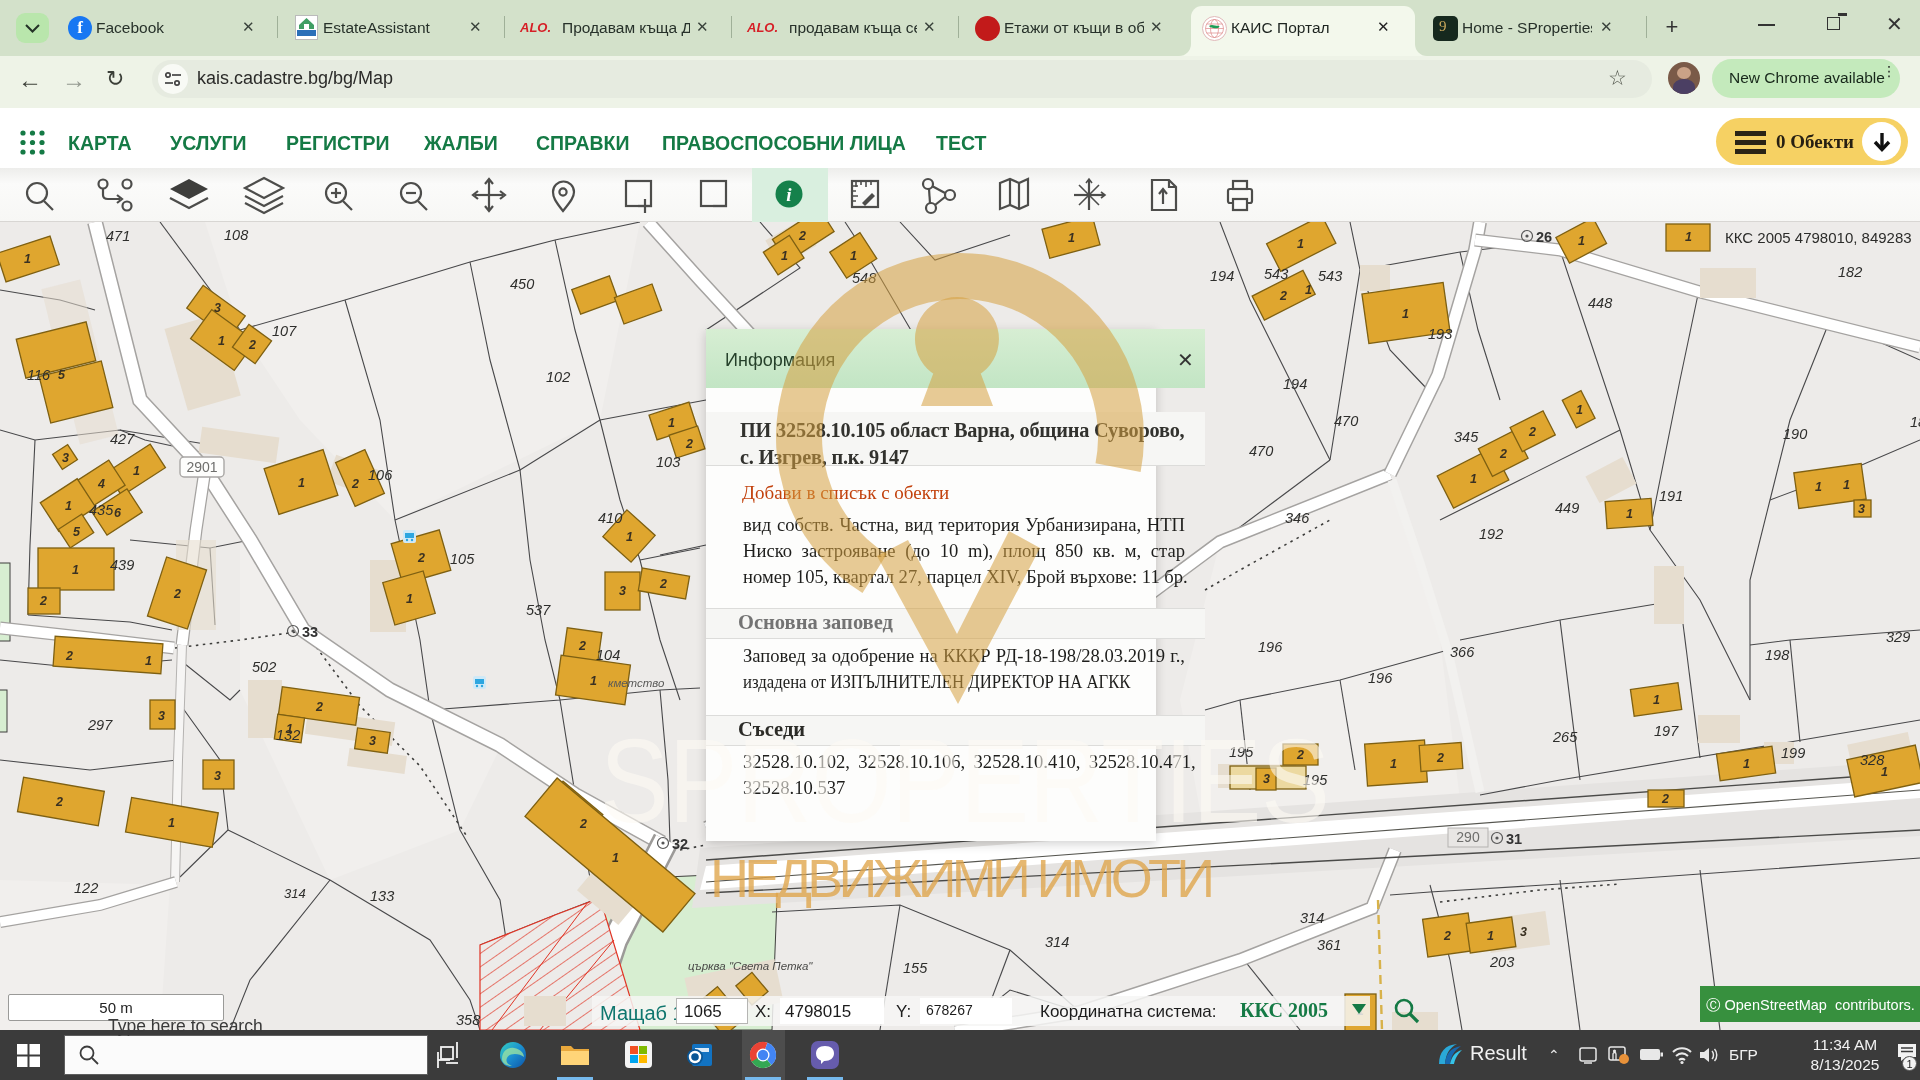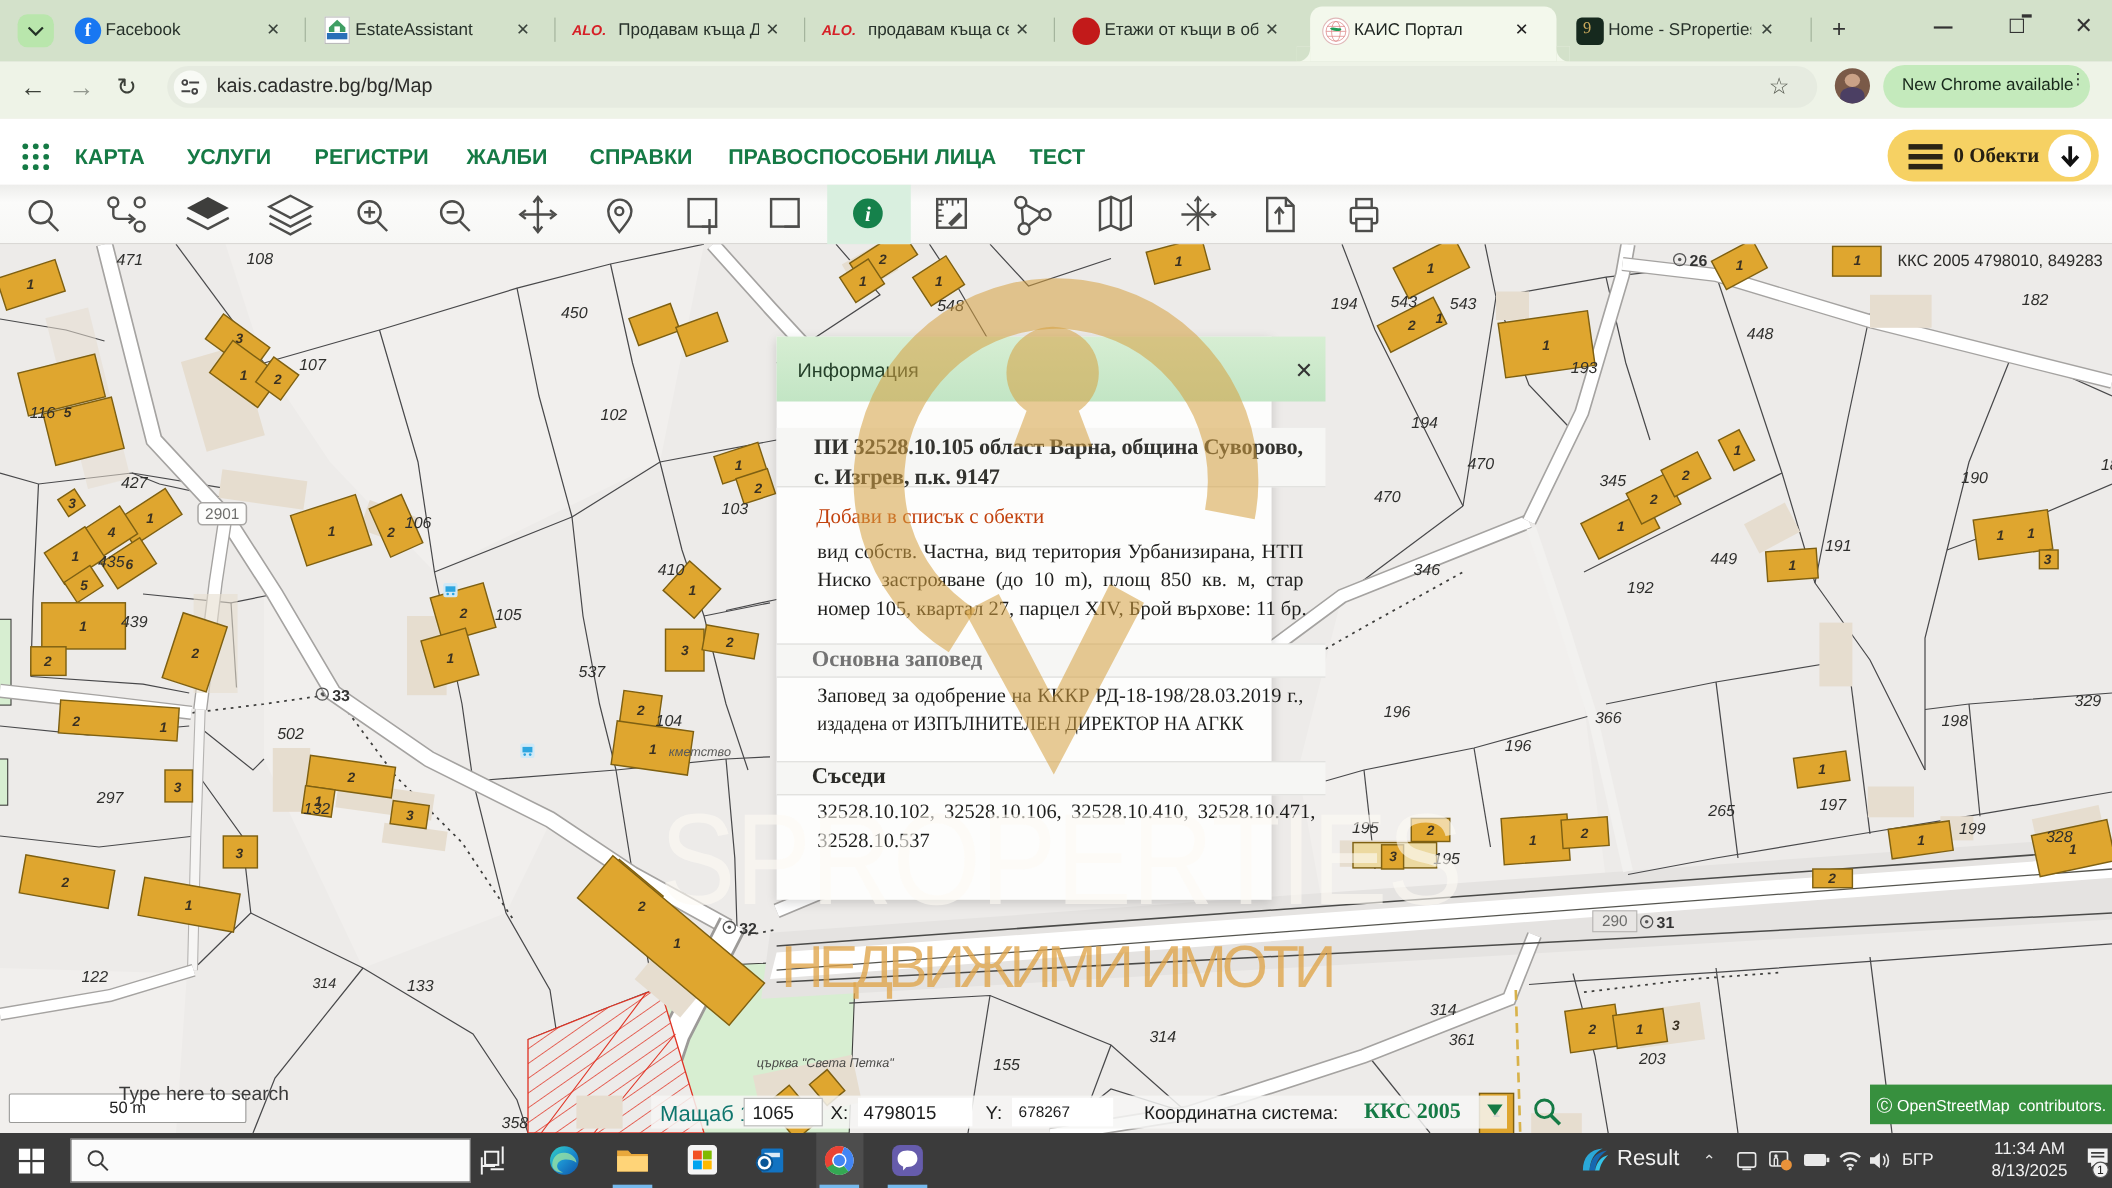--- a/index.html
+++ b/index.html
@@ -649,21 +649,21 @@
   <div class="abs" style="left:1240px;top:999px;font-size:20px;font-weight:bold;color:#157a45;font-family:'Liberation Serif',serif;">ККС 2005</div>
   <div class="abs" style="left:1352px;top:1004px;width:0;height:0;border-left:7px solid transparent;border-right:7px solid transparent;border-top:10px solid #157a45;"></div>
   <svg class="abs" style="left:1390px;top:994px" width="34" height="34" viewBox="0 0 34 34">
     <circle cx="14" cy="14" r="8" fill="none" stroke="#157a45" stroke-width="2.6"></circle>
     <line x1="20" y1="20" x2="28" y2="28" stroke="#157a45" stroke-width="3.2"></line>
   </svg>
 
   <div class="abs" style="left:1700px;top:986px;width:220px;height:36px;background:#37903e;"></div>
   <div class="abs" style="left:1706px;top:996px;font-size:14.5px;color:#fff;white-space:nowrap;">Ⓒ OpenStreetMap&nbsp; contributors.</div>
 
-  <div id="popup" class="abs" style="left:706px;top:306px;width:450px;height:512px;background:#fdfdfc;box-shadow:0 3px 10px rgba(0,0,0,0.18);">
+  <div id="popup" class="abs" style="left:706px;top:329px;width:450px;height:512px;background:#fdfdfc;box-shadow:0 3px 10px rgba(0,0,0,0.18);">
     <div class="abs" style="left:0;top:0;width:499px;height:59px;background:linear-gradient(180deg,#d7eed3,#c2e5c4);"></div>
     <div class="abs" style="left:19px;top:21px;font-size:18px;color:#25402a;">Информация</div>
     <div class="abs" style="left:471px;top:19px;font-size:20px;color:#333;">✕</div>
     <style>.jl { width:442px; text-align:justify; text-align-last:justify; white-space:nowrap; }</style>
     <div id="popupbody" style="position:absolute;left:0;top:59px;width:499px;font-family:'Liberation Serif',serif;color:#1e1e1c;">
       <div class="abs" style="left:0;top:24px;width:499px;height:54px;background:#f6f6f4;border-bottom:1px solid #dcdcda;"></div>
       <div class="abs" style="left:34px;top:29px;font-size:20.3px;letter-spacing:-0.2px;font-weight:bold;line-height:27px;color:#32322e;white-space:nowrap;">ПИ 32528.10.105 област Варна, община Суворово,<br>с. Изгрев, п.к. 9147</div>
       <div class="abs" style="left:36px;top:94px;font-size:19px;color:#c2410c;">Добави в списък с обекти</div>
       <div class="abs" style="left:37px;top:124px;font-size:18.6px;line-height:26px;">
         <div class="jl">вид собств. Частна, вид територия Урбанизирана, НТП</div>
@@ -701,21 +701,21 @@
       <rect x="0" y="0" width="10.5" height="10.5" fill="#fff"></rect>
         <rect x="12.5" y="0" width="10.5" height="10.5" fill="#fff"></rect>
       <rect x="0" y="12.5" width="10.5" height="10.5" fill="#fff"></rect>
         <rect x="12.5" y="12.5" width="10.5" height="10.5" fill="#fff"></rect>
     </svg>
     <div class="abs" style="left:64px;top:1035px;width:364px;height:40px;background:#fbfbfb;border:1px solid #5e5e5e;"></div>
     <svg class="abs" style="left:78px;top:1044px" width="22" height="22" viewBox="0 0 22 22">
       <circle cx="9" cy="9" r="6.5" fill="none" stroke="#3c3c3c" stroke-width="1.8"></circle>
         <line x1="14" y1="14" x2="20" y2="20" stroke="#3c3c3c" stroke-width="1.8"></line>
     </svg>
-    <div class="abs" style="left:108px;top:984px;font-size:17.5px;color:#3a3a3a;">Type here to search</div>
+    <div class="abs" style="left:108px;top:1016px;font-size:17.5px;color:#3a3a3a;">Type here to search</div>
     <svg class="abs" style="left:436px;top:1042px" width="26" height="26" viewBox="0 0 26 26">
       <g stroke="#f2f2f2" stroke-width="1.8" fill="none">
         <rect x="5" y="5" width="12" height="12"></rect>
           <line x1="2" y1="10" x2="2" y2="26"></line>
           <line x1="21" y1="0" x2="21" y2="16"></line>
         <line x1="2" y1="18" x2="14" y2="18"></line>
           <line x1="10" y1="21" x2="22" y2="21"></line>
       </g>
     </svg>
     <svg class="abs" style="left:499px;top:1041px" width="28" height="28" viewBox="0 0 28 28">

